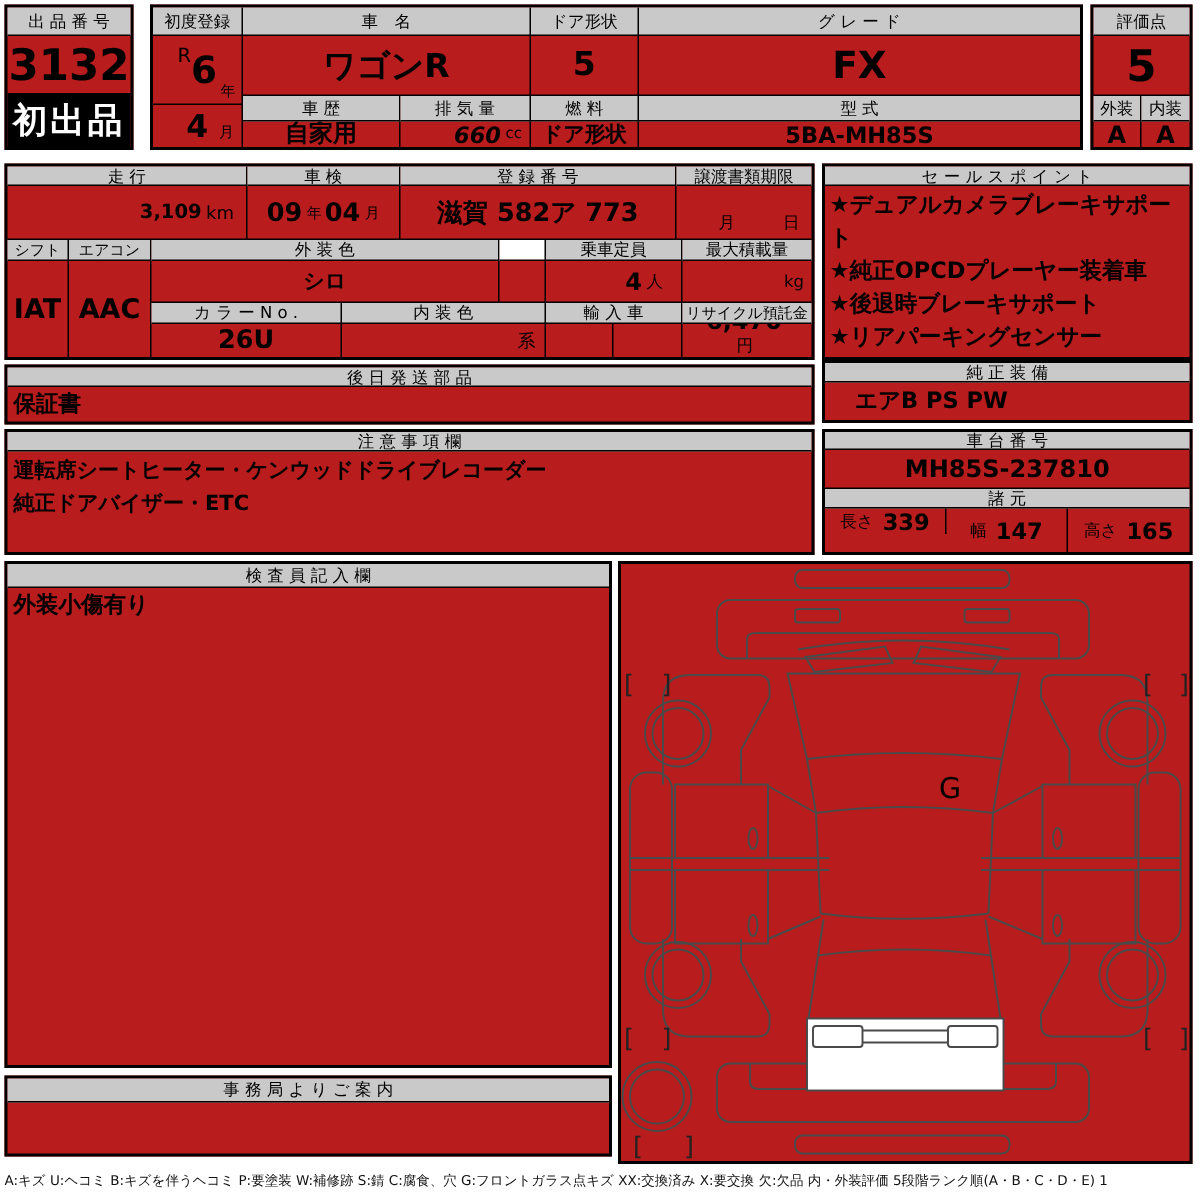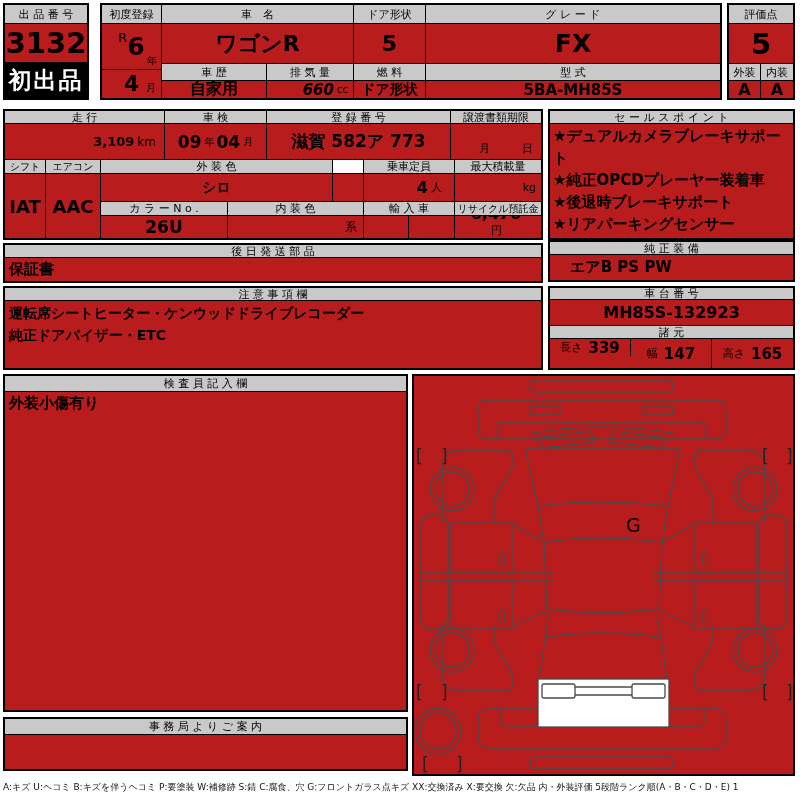--- a/index.html
+++ b/index.html
@@ -150,21 +150,21 @@
 </div>
 
 <div class="box" style="left:3px;top:286px;width:540px;height:84px;">
   <div class="cell hdr bb" style="left:0;top:0;width:536px;height:13px;">注 意 事 項 欄</div>
   <div class="cell v left" style="left:0;top:15px;width:536px;height:22px;font-size:14px;padding-left:4px;">運転席シートヒーター・ケンウッドドライブレコーダー</div>
   <div class="cell v left" style="left:0;top:37px;width:536px;height:22px;font-size:14px;padding-left:4px;">純正ドアバイザー・ETC</div>
 </div>
 
 <div class="box" style="left:548px;top:286px;width:247px;height:84px;">
   <div class="cell hdr bb" style="left:0;top:0;width:243px;height:12px;">車 台 番 号</div>
-  <div class="cell v bb" style="left:0;top:12px;width:243px;height:26px;font-size:16px;">MH85S-132923</div>
+  <div class="cell v bb" style="left:0;top:12px;width:243px;height:26px;font-size:16px;">MH85S-237810</div>
   <div class="cell hdr bb" style="left:0;top:38px;width:243px;height:13px;">諸 元</div>
   <div class="cell br" style="left:0;top:51px;width:81px;height:17px;">
     <span style="font-size:11px;margin-right:6px;">長さ</span>
       <span class="v" style="font-size:15px;">339</span>
   </div>
   <div class="cell br" style="left:81px;top:51px;width:81px;height:29px;">
     <span style="font-size:11px;margin-right:6px;">幅</span>
       <span class="v" style="font-size:15px;">147</span>
   </div>
   <div class="cell" style="left:162px;top:51px;width:81px;height:29px;">

